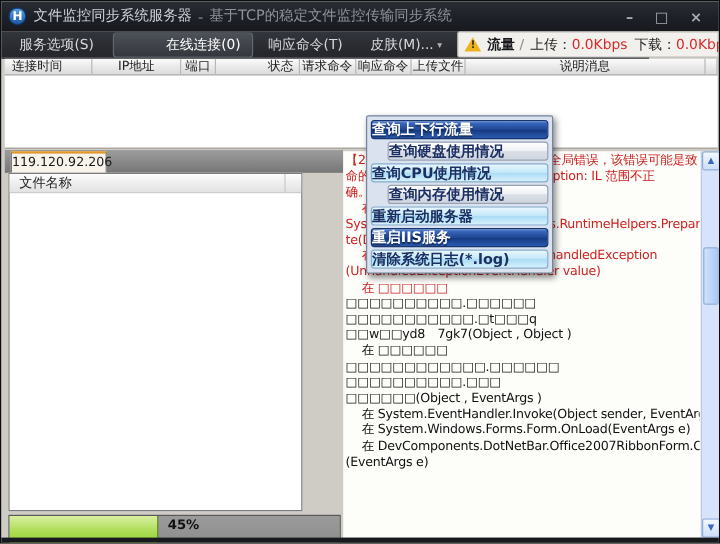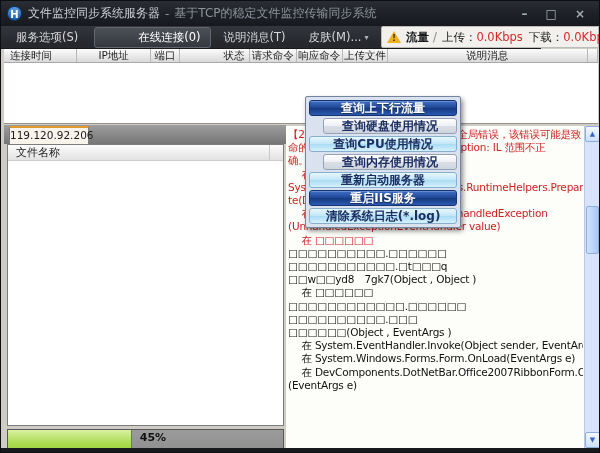--- a/index.html
+++ b/index.html
@@ -44,21 +44,21 @@
       overflow:hidden;white-space:nowrap;}
   .th:first-child{padding-left:6px;}
   .tbl-body{position:absolute;left:3px;top:62px;width:594px;height:61px;background:#fff;
             border-bottom:1px solid #98948c;}
   
   .tabbar{position:absolute;left:3px;top:124px;width:282px;height:19px;
           background:linear-gradient(180deg,#9d9d9d,#767676);}
   .client-tab{position:absolute;left:8px;top:125px;width:80px;height:18px;background:#f8f4eb;
               border-top:2px solid #e0992f;border-left:1px solid #7d7d7d;border-right:1px solid #7d7d7d;
               font-size:10.5px;color:#1a1a1a;text-align:left;line-height:15px;white-space:nowrap;}
-  .filelist{position:absolute;left:6px;top:143px;width:277px;height:282px;background:#fff;
+  .filelist{position:absolute;left:6px;top:143px;width:245px;height:282px;background:#fff;
             border:1px solid #7c7c7c;}
   .fl-head{height:16px;background:linear-gradient(180deg,#fcfcfc,#e2e2e2);border-bottom:1px solid #cdcdcd;
            display:flex;}
   .fl-head .lab{flex:1;font-size:11px;color:#222;padding-left:8px;line-height:15px;}
   .fl-head .endcell{width:14px;border-left:1px solid #c8c8c8;}
   .progress{position:absolute;left:6px;top:428px;width:277px;height:31px;border:1px solid #585858;
             background:linear-gradient(180deg,#9b9b9b,#8a8a8a);}
   .p-fill{height:100%;background:linear-gradient(180deg,#d9f0a2 0%,#abdc52 45%,#8cc52f 100%);
           border-right:1px solid #5e8f1e;}
   .p-label{position:absolute;top:0;font-size:11px;font-weight:bold;color:#111;line-height:15px;}
@@ -74,21 +74,21 @@
         border:1px solid #8fadd9;border-radius:2px;color:#3a66c8;font-size:7px;text-align:center;line-height:14px;}
   .sbtn.up{top:0;}
   .sbtn.down{bottom:0;}
   .sthumb{position:absolute;left:1px;top:80px;width:13px;height:48px;border-radius:2px;
           background:linear-gradient(90deg,#cfe2fd,#aac8f6);border:1px solid #8fadd9;}
   
   .cmenu{position:absolute;left:304px;top:95px;width:156px;background:#d9e2ee;border:1px solid #74849c;
          border-radius:2px;padding:3px;display:flex;flex-direction:column;gap:2px;z-index:10;
          box-shadow:2px 3px 5px rgba(0,0,0,.45);}
   .cm-item{height:16px;line-height:14px;border:1px solid #98a2b4;border-radius:3px;font-size:12px;
-           font-weight:bold;text-align:center;color:#1c2f63;white-space:nowrap;overflow:hidden;}
+           font-weight:bold;color:#1c2f63;white-space:nowrap;overflow:hidden;}
   .cm-item.silver{background:linear-gradient(180deg,#ffffff,#eef0f4 48%,#dadfe7 52%,#cfd5de);margin-left:14px;}
   .cm-item.lightblue{background:linear-gradient(180deg,#e8f7fd,#c2e7f8 48%,#aadcf4 52%,#d6f1fc);border-color:#86aecf;}
   .cm-item.dark{background:linear-gradient(180deg,#7da2e0 0%,#3a68bd 10%,#1e4693 50%,#163a80 54%,#2b5ab2 100%);
                 color:#fff;border-color:#16356e;text-shadow:0 1px 1px rgba(0,0,0,.45);}
   
   .bottomframe{position:absolute;left:0;top:447px;width:600px;height:6px;background:#17191d;}
 </style>
 </head>
 <body>
 
@@ -109,21 +109,21 @@
   <div class="menubar">
       <div class="mb-item normal">
     <span>服务选项(S)</span>
     <span class="dd-arrow"></span>
   </div>
       <div class="mb-item active">
     <span>在线连接(0)</span>
     <span class="dd-arrow"></span>
   </div>
       <div class="mb-item normal">
-    <span>说明消息(T)</span>
+    <span>响应命令(T)</span>
     <span class="dd-arrow"></span>
   </div>
       <div class="mb-item normal">
     <span>皮肤(M)...</span>
     <span class="dd-arrow">▾</span>
   </div>
       <div class="mb-item disabled">
     <span>部份同步(B)</span>
     <span class="dd-arrow"></span>
   </div>

